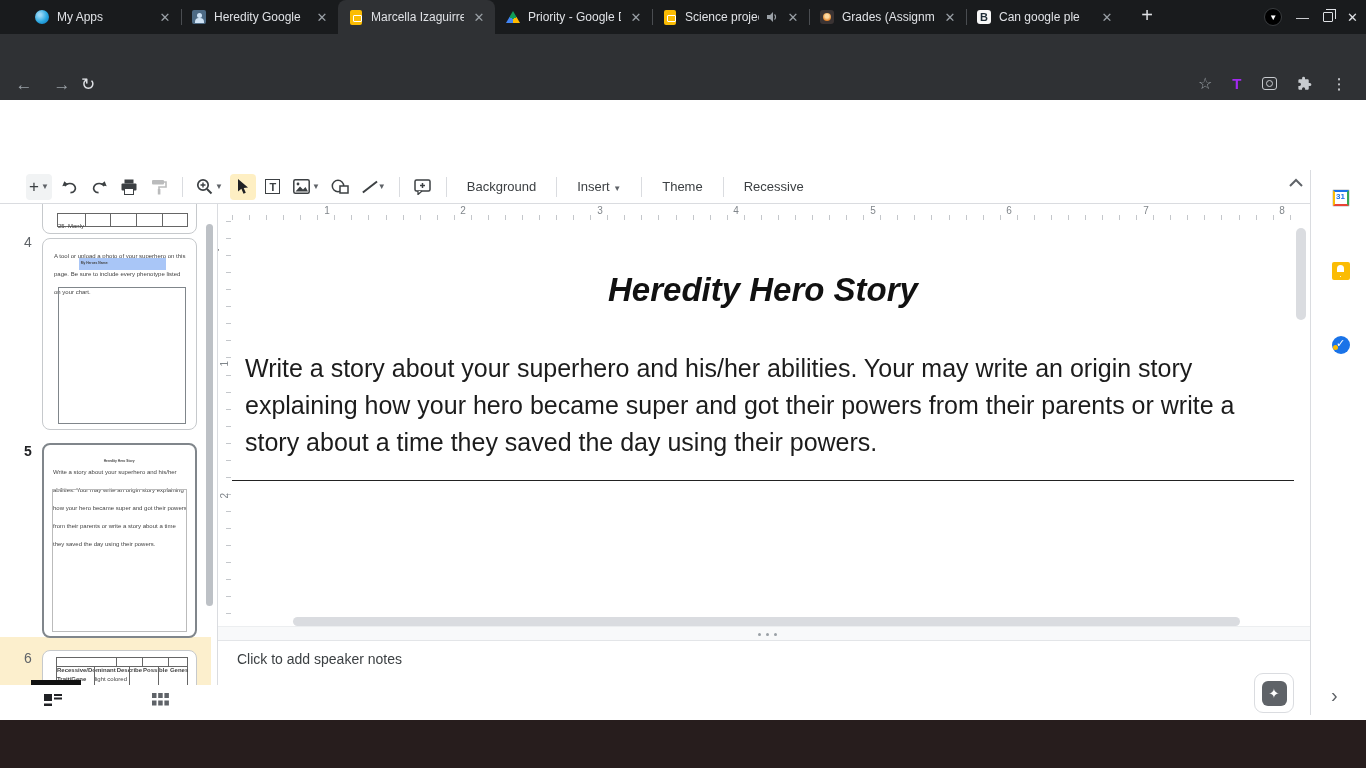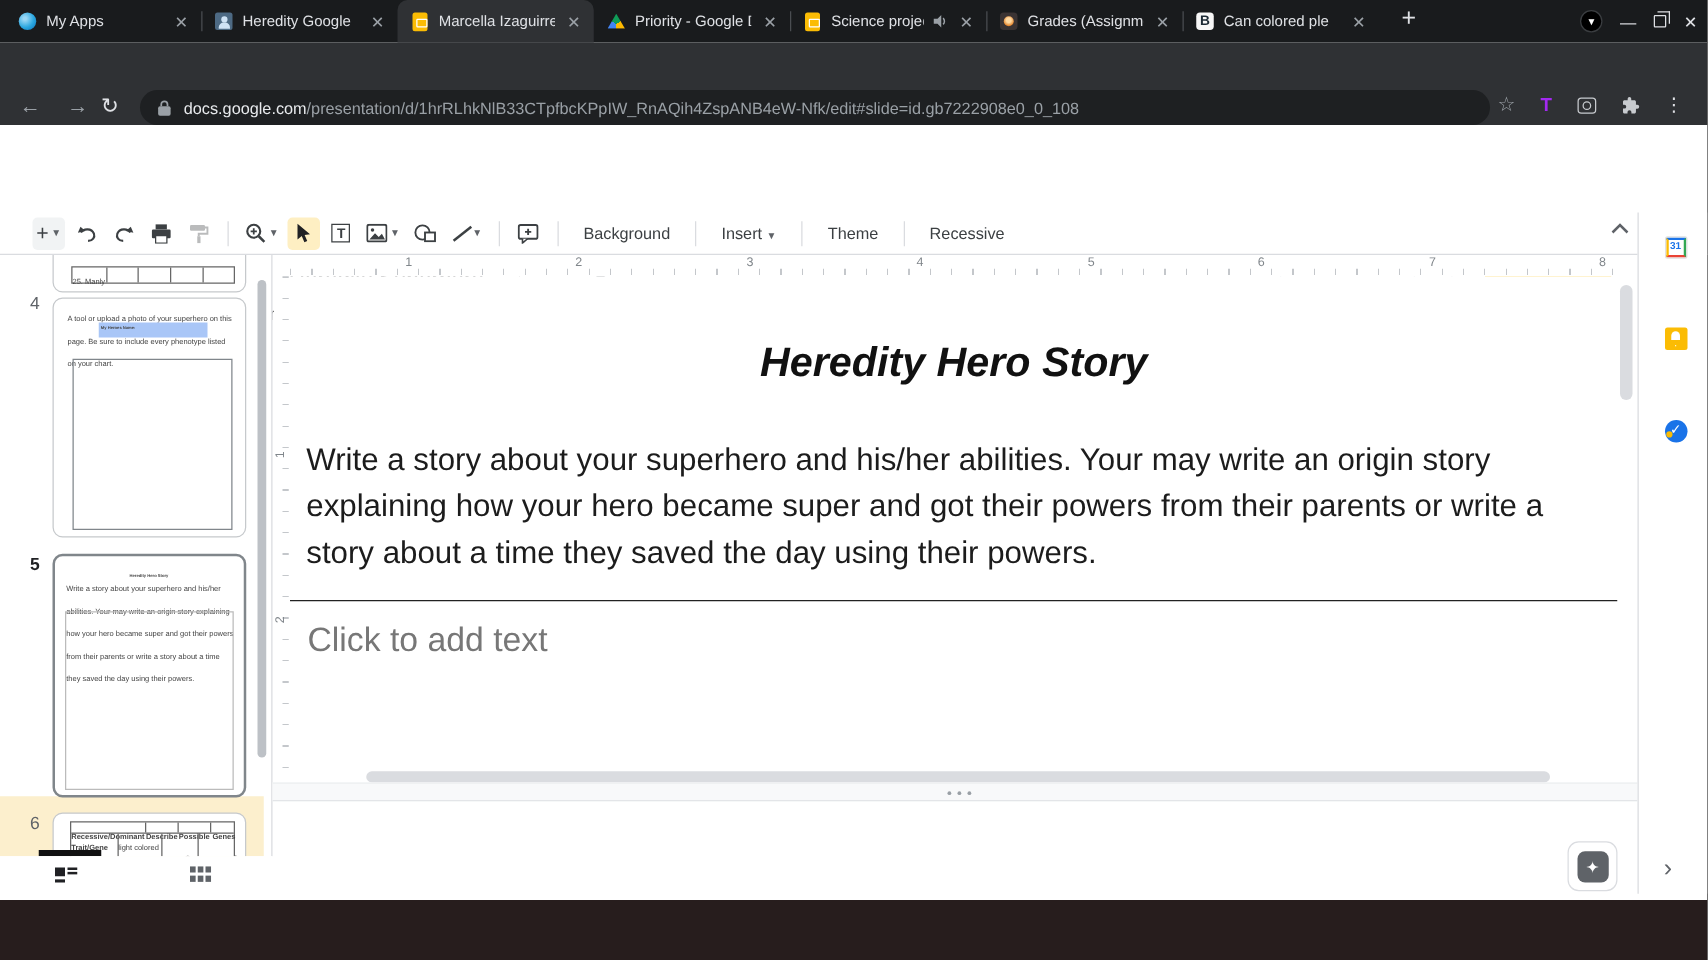--- a/index.html
+++ b/index.html
@@ -2,21 +2,21 @@
 <html><head>
 <meta charset="utf-8">
 <style>
   * { margin:0; padding:0; box-sizing:border-box; }
   html,body { width:1366px; height:768px; overflow:hidden; background:#000; }
   body, button, input { font-family:"Liberation Sans", sans-serif; }
   .screen { position:relative; width:1366px; height:768px; background:#fff; overflow:hidden; }
   .abs { position:absolute; }
 
   
-  .tabstrip { left:0; top:0; width:1366px; height:34px; background:#191b1d; display:flex; align-items:flex-end; padding-left:4px; }
+  .tabstrip { left:0; top:0; width:1366px; height:34px; background:#191b1d; display:flex; align-items:flex-end; padding-left:24px; }
   .tab { position:relative; width:157px; height:34px; display:flex; align-items:center; gap:7px; padding:0 8px 0 10px; color:#dfe1e5; font-size:12px; cursor:pointer; }
   .tab .ttl { flex:1; white-space:nowrap; overflow:hidden; }
   .tab .x { color:#9aa0a6; font-size:13px; width:16px; text-align:center; flex:none; }
   .tab.active { background:#2f3134; border-radius:8px 8px 0 0; }
   .tab:not(.active):not(:first-child)::before { content:""; position:absolute; left:0; top:9px; height:16px; width:1px; background:#4a4d51; }
   .tab.active + .tab::before, .tab.after-active::before { display:none; }
   .fav { width:16px; height:16px; flex:none; display:flex; align-items:center; justify-content:center; }
   .fav-swirl { width:14px; height:14px; border-radius:50%; background:radial-gradient(circle at 35% 35%, #9ad7f5 10%, #2aa7e0 55%, #0b6fb8 100%); }
   .fav-person { width:14px; height:14px; border-radius:2px; background:#4d6a84; position:relative; }
   .fav-person::before { content:""; position:absolute; left:4.5px; top:2.5px; width:5px; height:5px; border-radius:50%; background:#cfe3f5; }
@@ -180,43 +180,36 @@
       <span class="fav">
           <span class="fav-grades"></span>
         </span>
       <span class="ttl">Grades (Assignme</span>
       <span class="x">✕</span>
     </div>
     <div class="tab">
       <span class="fav">
           <span class="fav-brainly">B</span>
         </span>
-      <span class="ttl">Can colored ple</span>
+      <span class="ttl">Can google ple</span>
       <span class="x">✕</span>
     </div>
     <div class="newtab-btn">+</div>
     <div class="winctl">
       <span class="media-circle">▼</span>
       <span class="wc">—</span>
       <span class="wc-restore"></span>
       <span class="wc">✕</span>
     </div>
   </div>
 
   <div class="abs browserbar">
     <div class="nav-ic" style="left:14px;">←</div>
     <div class="nav-ic" style="left:52px;">→</div>
     <div class="nav-ic" style="left:78px; color:#dfe1e5;">↻</div>
-    <div class="omnibox">
-      <svg width="11" height="13" viewBox="0 0 11 13">
-          <rect x="0.5" y="5" width="10" height="7.5" rx="1.5" fill="#9aa0a6"></rect>
-          <path d="M3 5 V3.5 a2.5 2.5 0 0 1 5 0 V5" stroke="#9aa0a6" stroke-width="1.4" fill="none"></path>
-        </svg>
-      <span class="url"><b>docs.google.com</b><span>/presentation/d/1hrRLhkNlB33CTpfbcKPpIW_RnAQih4ZspANB4eW-Nfk/edit#slide=id.gb7222908e0_0_108</span></span>
-    </div>
     <div class="ext-row" style="left:1198px;">
       <span style="color:#9aa0a6; font-size:16px;">☆</span>
       <span class="ext-t">T</span>
       <span class="ext-cam"></span>
       <svg width="15" height="15" viewBox="0 0 24 24">
           <path fill="#c8cbcf" d="M20.5 11h-1.7V7c0-1.1-.9-2-2-2h-4V3.3a2.3 2.3 0 0 0-4.6 0V5h-4c-1.1 0-2 .9-2 2v3.8h1.7a2.5 2.5 0 0 1 0 5H2.2V20c0 1.1.9 2 2 2H8v-1.7a2.5 2.5 0 0 1 5 0V22h3.8c1.1 0 2-.9 2-2v-4h1.7a2.5 2.5 0 0 0 0-5z"></path>
         </svg>
       <span style="color:#dfe1e5; font-size:15px; letter-spacing:0;">⋮</span>
     </div>
   </div>
@@ -455,31 +448,33 @@
   </div>
   <div class="ruler-v">
     <span style="top:140px;">1</span>
     <span style="top:272px;">2</span>
   </div>
 
   <div class="abs canvas">
     <div class="slide-title">Heredity Hero Story</div>
     <div class="slide-body">Write a story about your superhero and his/her abilities. Your may write an origin story explaining how your hero became super and got their powers from their parents or write a story about a time they saved the day using their powers.</div>
     <div class="body-rule"></div>
-    <div class="txt-ph">Click to add text</div>
     <div class="hscroll"></div>
   </div>
   <div class="abs vscroll"></div>
 
   <div class="abs divband">
     <div class="dots">
         <i></i>
         <i></i>
         <i></i>
       </div>
+  </div>
+  <div class="abs notes">
+    <div class="notes-ph">Click to add speaker notes</div>
   </div>
 
   <div class="abs sidebar">
     <div class="sb-ic cal" style="top:19px;"></div>
     <div class="sb-ic keep" style="top:74px;"></div>
     <div class="sb-ic tasks" style="top:130px;"></div>
     <div class="explore-btn">
         <span class="explore-ic">✦</span>
       </div>
     <div class="sb-expand">›</div>

